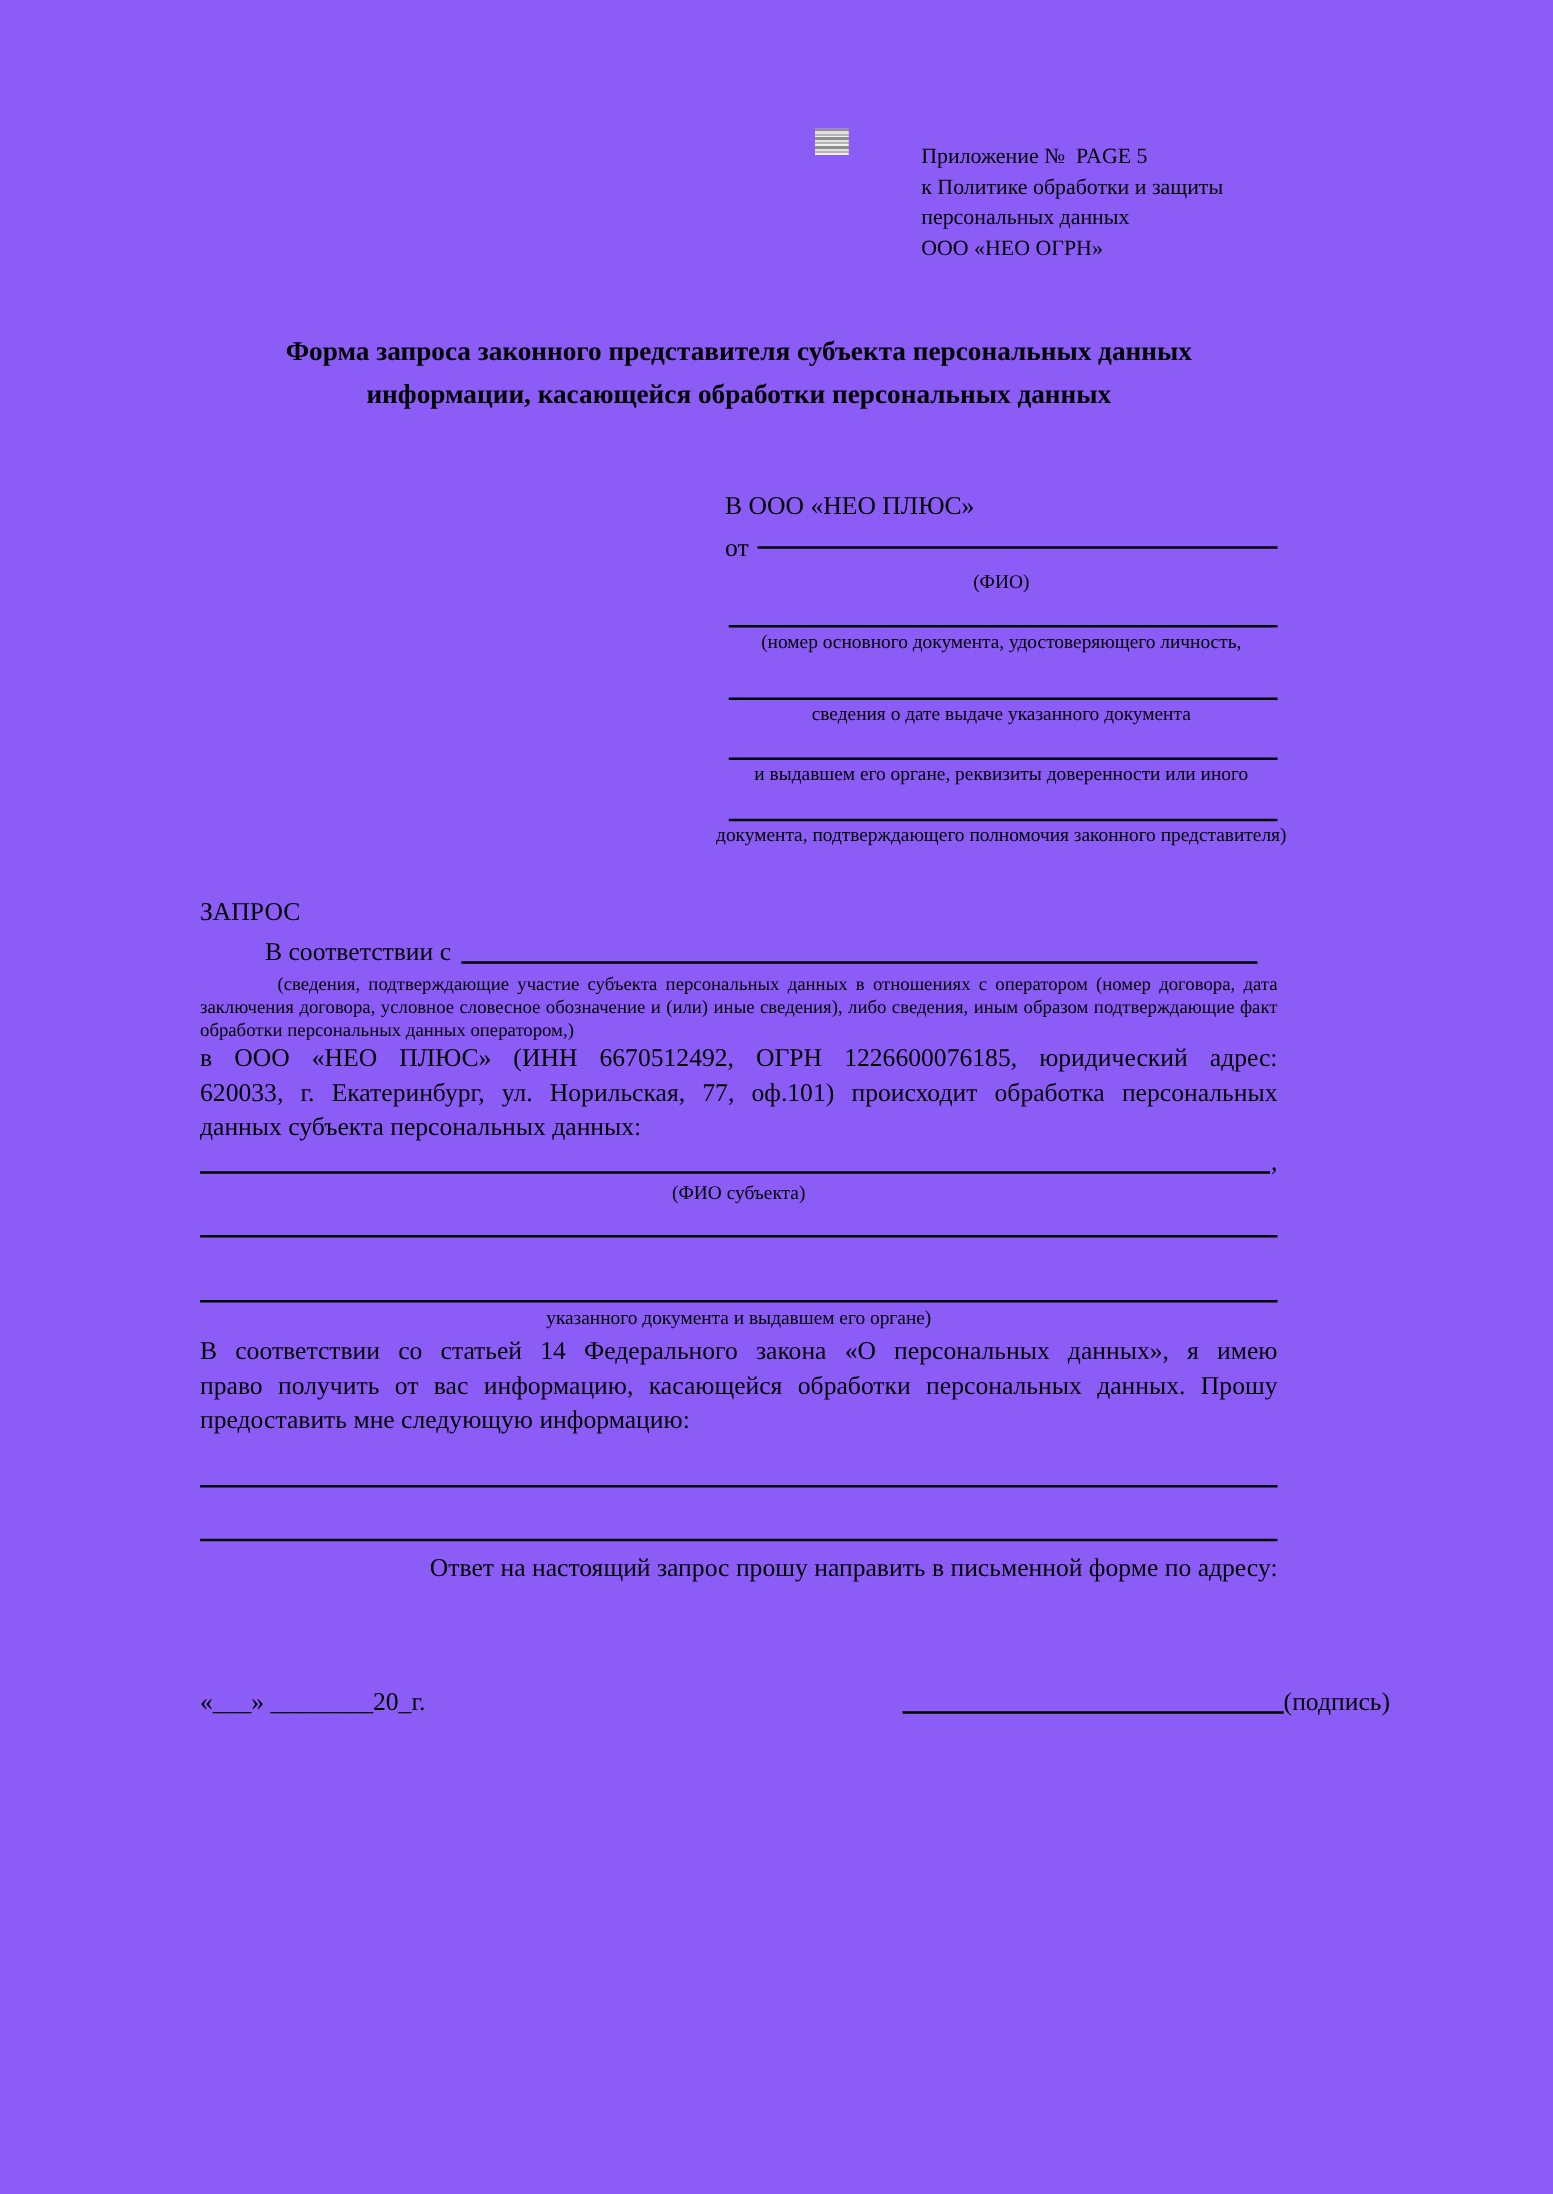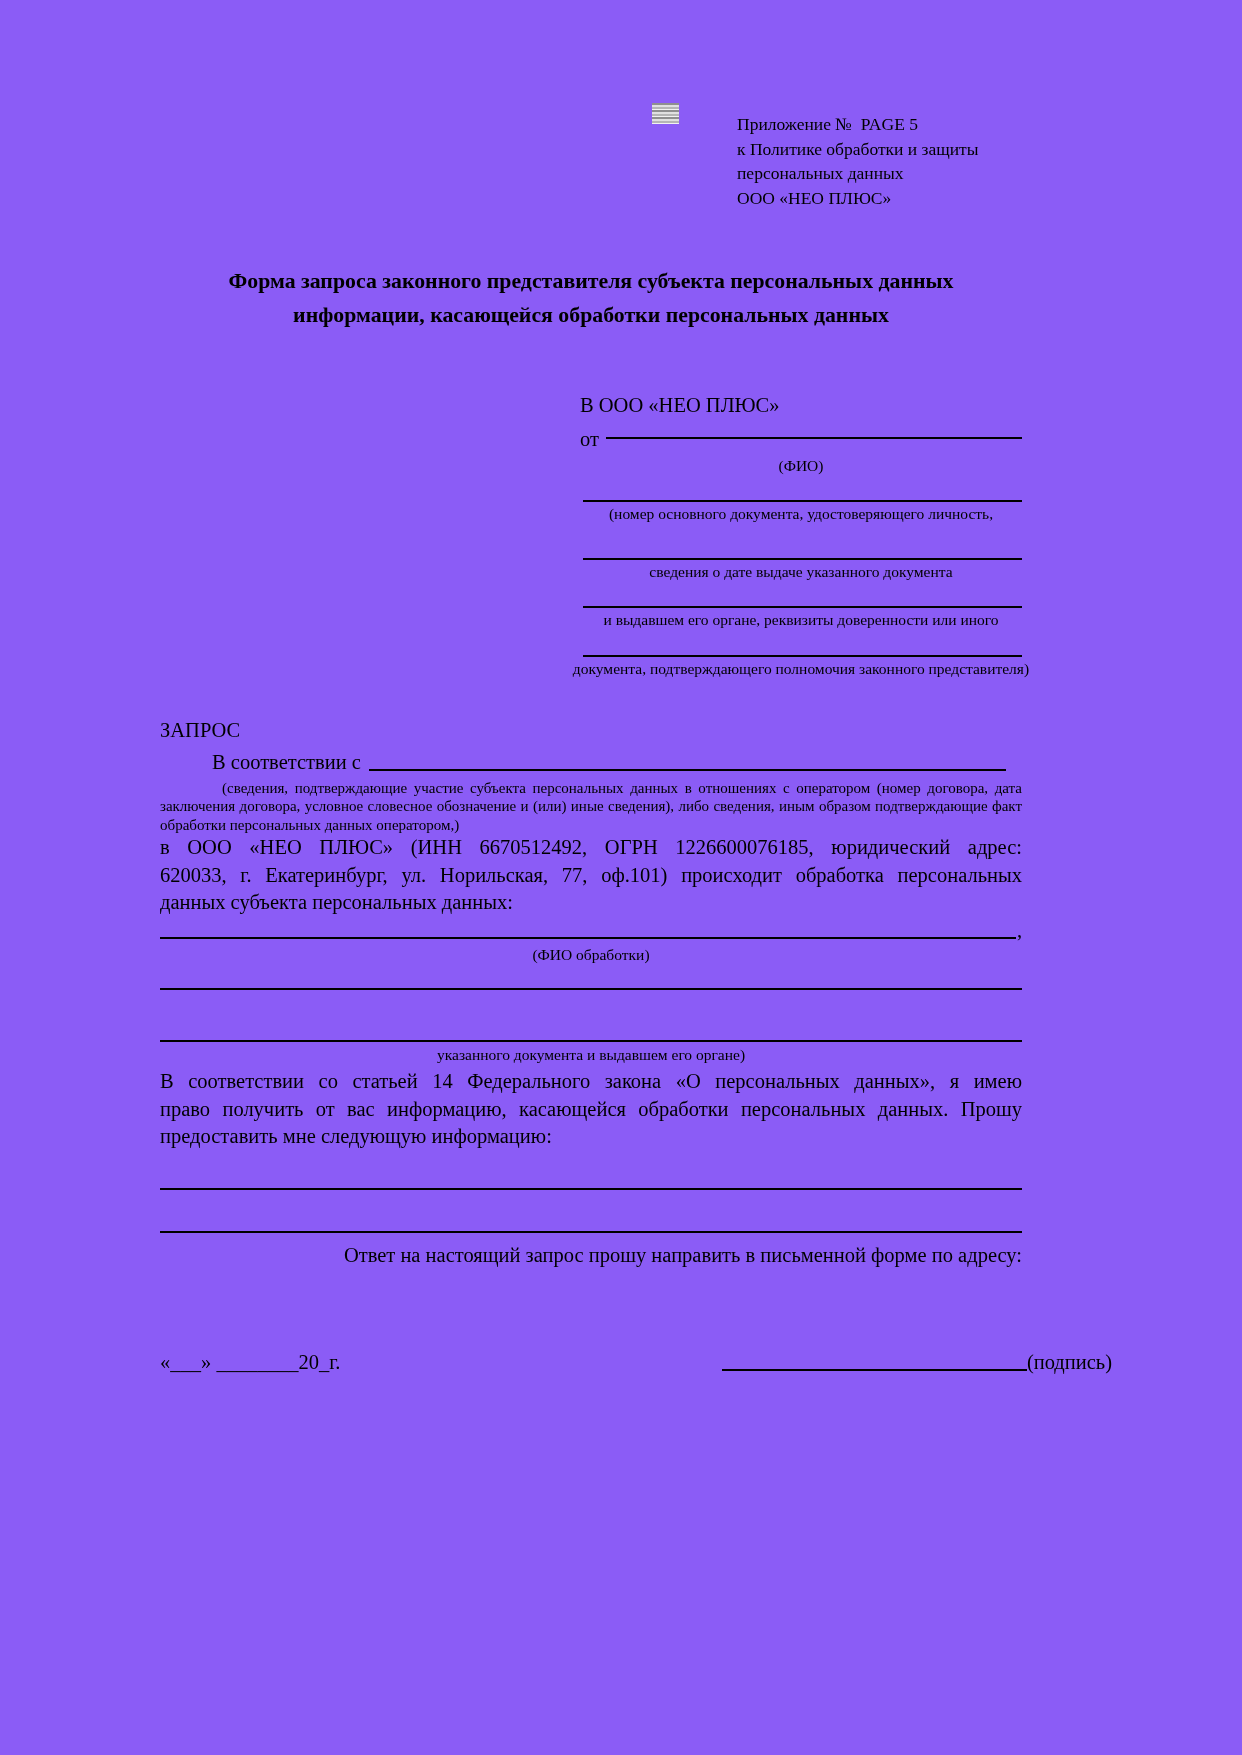--- a/index.html
+++ b/index.html
@@ -99,21 +99,21 @@
 <body>
 
 <div class="page">
 
   <div class="abs artifact-icon"></div>
 
   <div class="abs annex">
     <div>Приложение №&nbsp; PAGE 5</div>
     <div>к Политике обработки и защиты</div>
     <div>персональных данных</div>
-    <div>ООО «НЕО ПЛЮС»</div>
+    <div>ООО «НЕО ОГРН»</div>
   </div>
 
   <div class="abs title">
     <div>Форма запроса законного представителя субъекта персональных данных</div>
     <div>информации, касающейся обработки персональных данных</div>
   </div>
 
   <div class="abs addr-org body-text">В ООО «НЕО ПЛЮС»</div>
 
   <div class="abs from-row body-text">
@@ -150,21 +150,21 @@
   <div class="abs para body-text" style="top:834px;">
     <div class="jline">в ООО «НЕО ПЛЮС» (ИНН 6670512492, ОГРН 1226600076185, юридический адрес:</div>
     <div class="jline">620033, г. Екатеринбург, ул. Норильская, 77, оф.101)  происходит обработка персональных</div>
     <div class="lline">данных субъекта персональных данных:</div>
   </div>
 
   <div class="abs subject-line-row body-text">
     <div class="rule"></div>
     <span class="comma">,</span>
   </div>
-  <div class="abs caption" style="left:160px; top:946px; width:862px;">(ФИО обработки)</div>
+  <div class="abs caption" style="left:160px; top:946px; width:862px;">(ФИО субъекта)</div>
 
   <div class="hrule" style="left:160px; top:988px; width:862px;"></div>
 
   <div class="hrule" style="left:160px; top:1040px; width:862px;"></div>
   <div class="abs caption" style="left:160px; top:1046px; width:862px;">указанного документа и выдавшем его органе)</div>
 
   <div class="abs para body-text" style="top:1068px;">
     <div class="jline">В соответствии со статьей 14 Федерального закона «О персональных данных», я имею</div>
     <div class="jline">право получить от вас информацию, касающейся обработки персональных данных. Прошу</div>
     <div class="lline">предоставить мне следующую информацию:</div>

